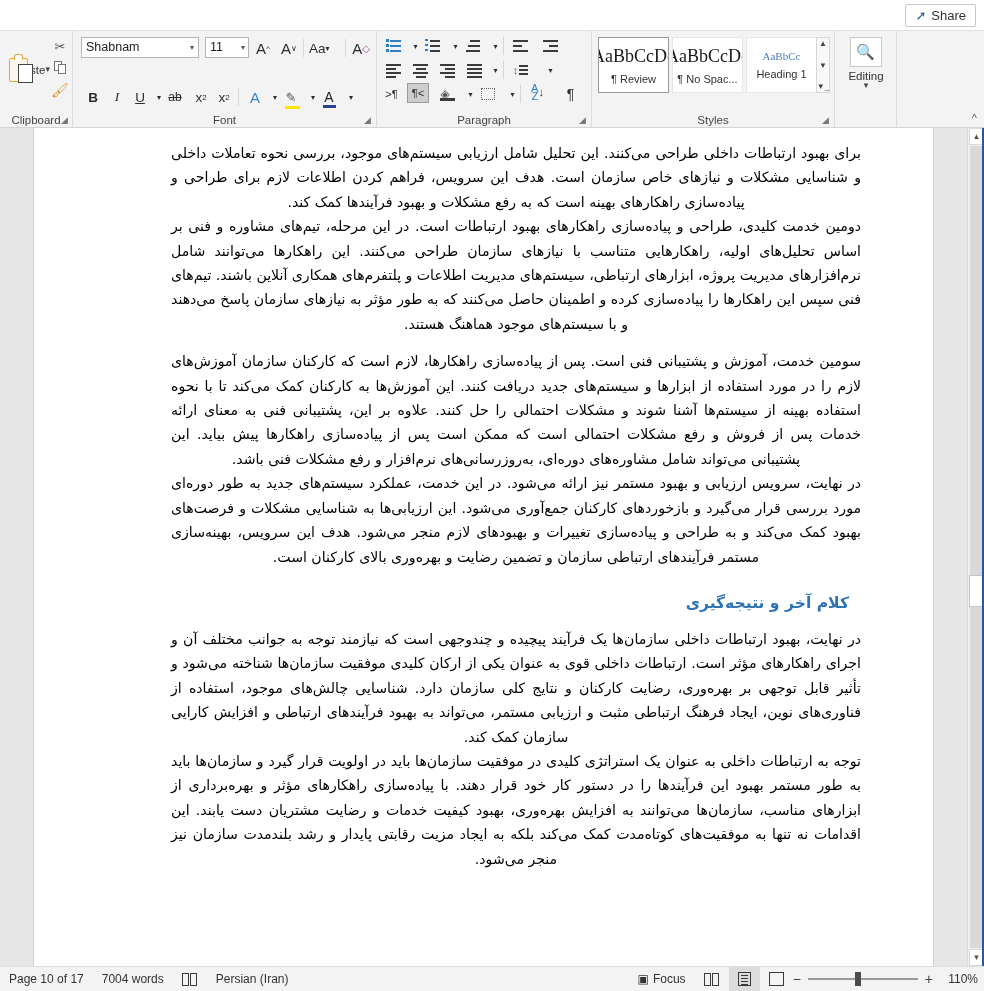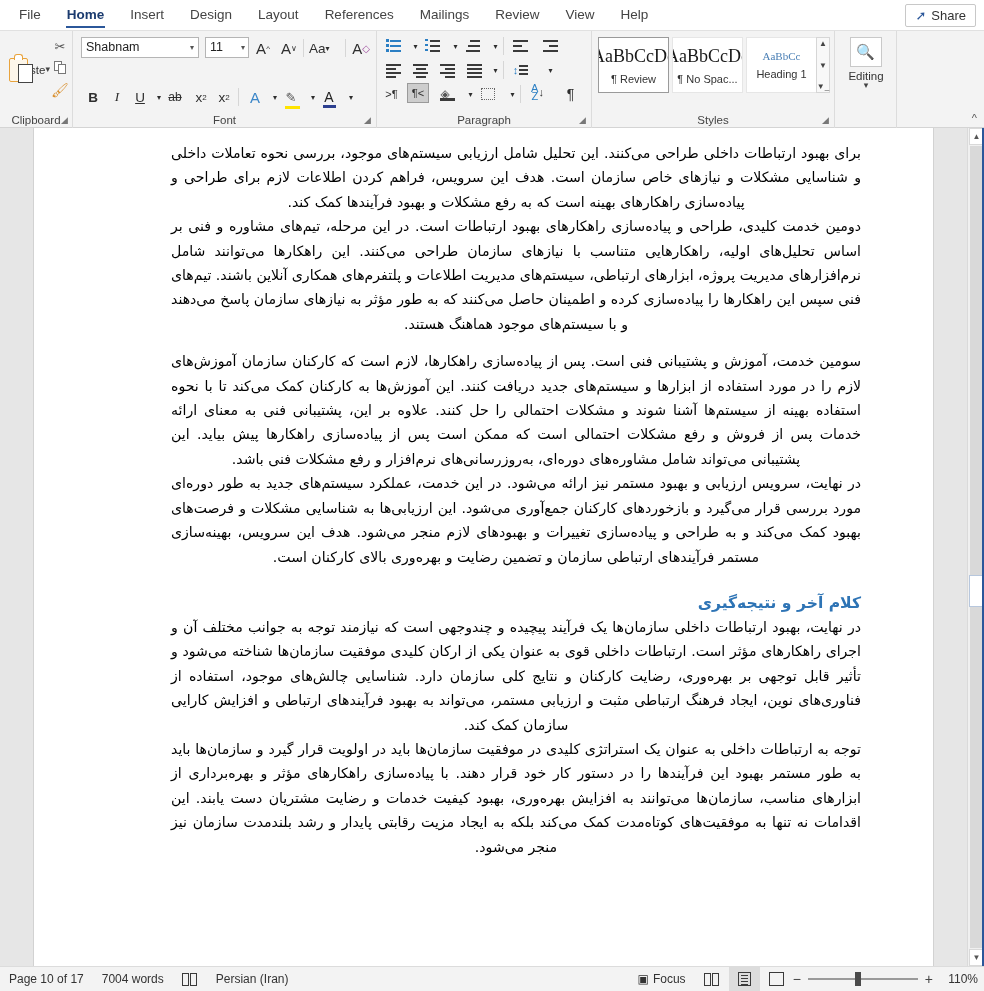--- a/index.html
+++ b/index.html
@@ -184,21 +184,21 @@
     font-family: "DejaVu Sans", sans-serif;
     font-size: 14.1px;
     line-height: 24.4px;
     color: #000000;
     text-align: justify;
     text-align-last: center;
     direction: rtl;
   }
   p.gap { margin-top: 13px; }
   h2.heading {
-    margin: 0;
+    margin: 12px;
     font-family: "DejaVu Sans", sans-serif;
     font-size: 15.6px;
     font-weight: bold;
     color: #2e74b5;
     direction: rtl; text-align: right;
     line-height: 24px;
   }
 
   
   .vscroll {
@@ -242,32 +242,20 @@
   .readicon { position: relative; width: 13px; height: 14px; border: 1.3px solid #3a3a3a; }
   .readicon b { position: absolute; left: 2px; height: 1.2px; background: #3a3a3a; width: 7px; display: block; }
   .weblayouticon { position: relative; width: 15px; height: 14px; border: 1.3px solid #3a3a3a; }
 </style>
 </head>
 <body>
 
 <div id="app">
 
   <div class="tabbar">
-    <div class="tabs">
-      <div class="tab">File</div>
-      <div class="tab active">Home</div>
-      <div class="tab">Insert</div>
-      <div class="tab">Design</div>
-      <div class="tab">Layout</div>
-      <div class="tab">References</div>
-      <div class="tab">Mailings</div>
-      <div class="tab">Review</div>
-      <div class="tab">View</div>
-      <div class="tab">Help</div>
-    </div>
     <div class="share-btn">
       <span class="glyph">➚</span>
       <span>Share</span>
     </div>
   </div>
 
   <div class="ribbon">
 
     <div class="rgroup" id="grp-clipboard">
       <div class="paste-btn">

